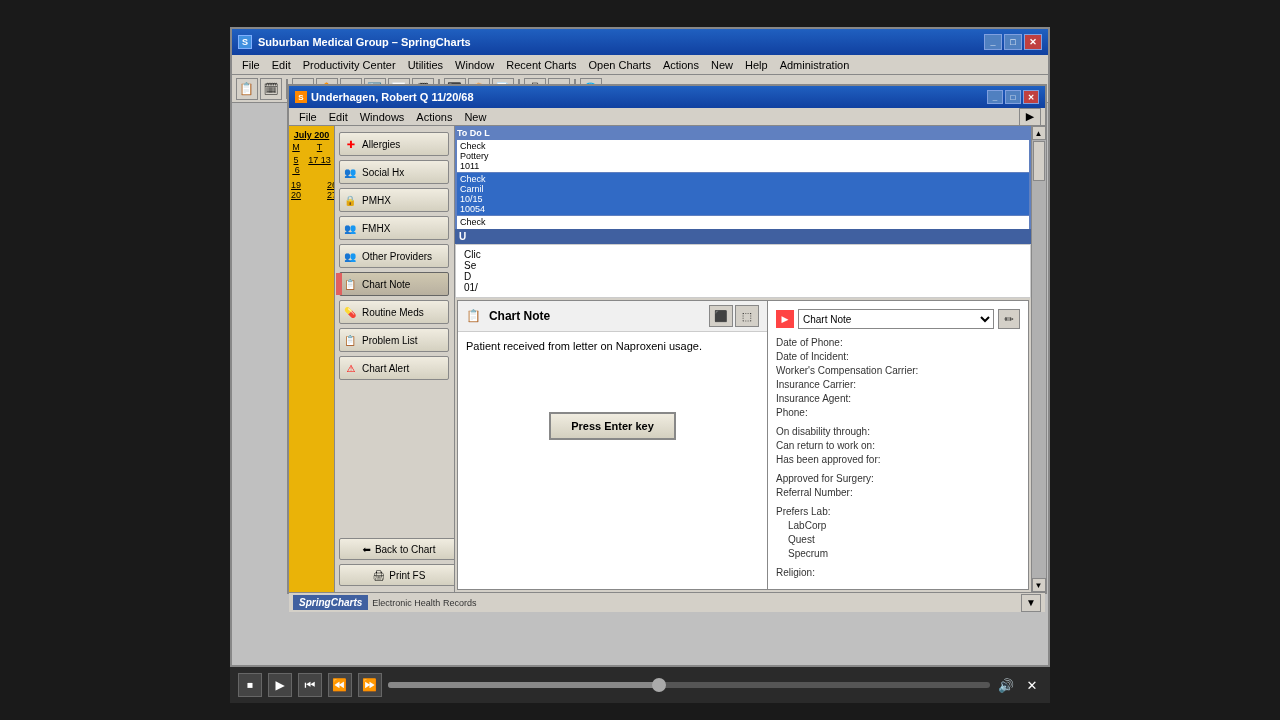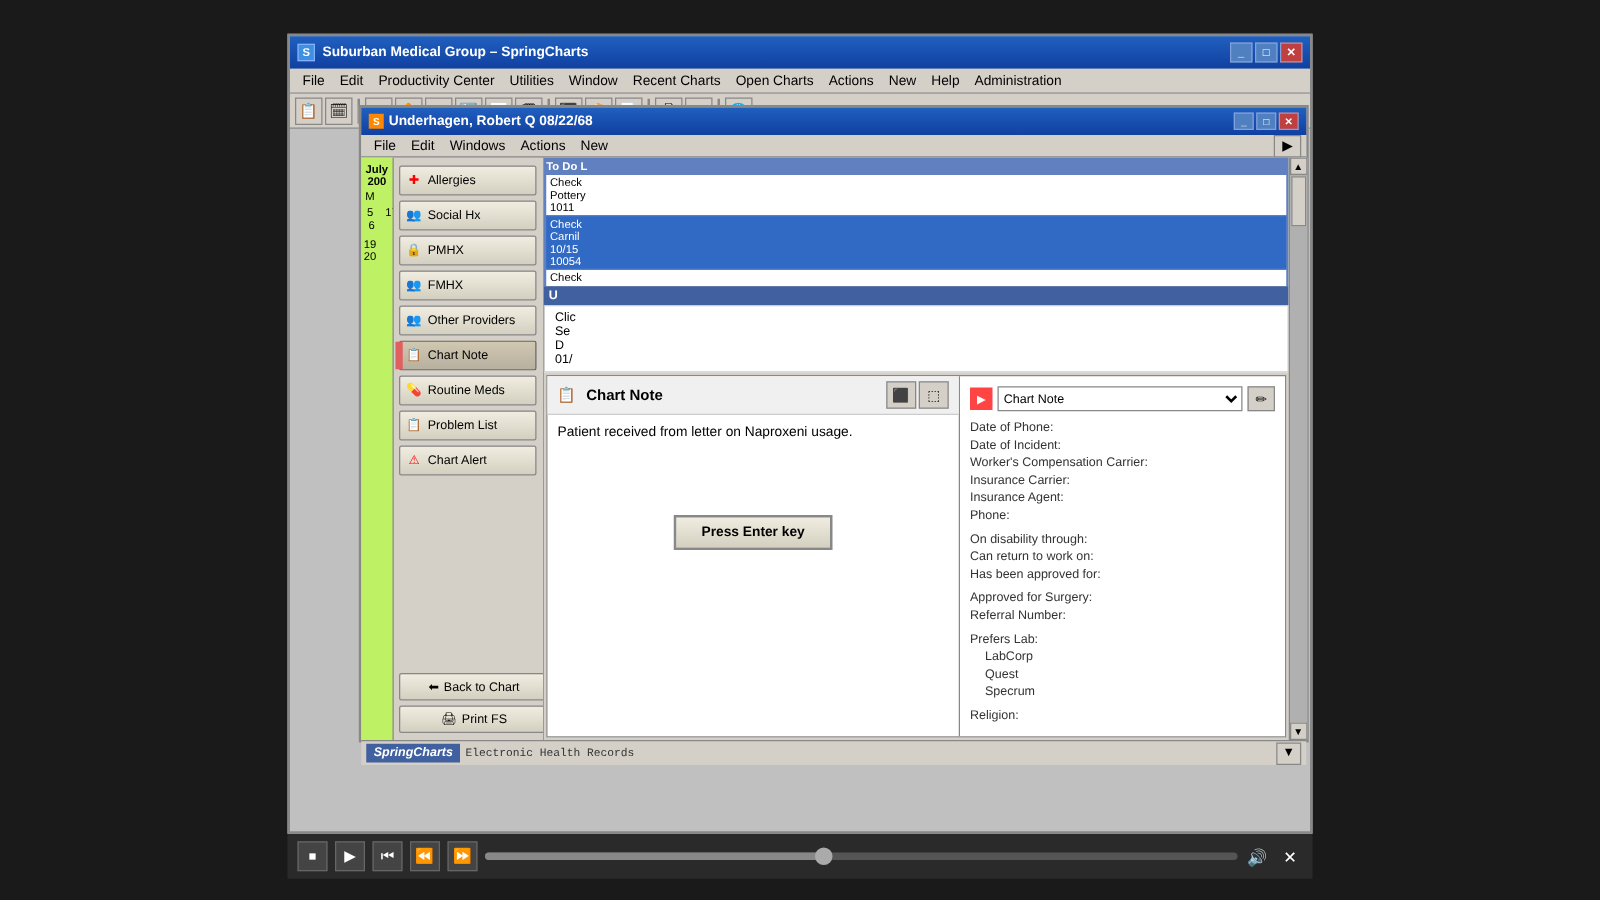--- a/index.html
+++ b/index.html
@@ -179,26 +179,27 @@
     }
 
     
     .main-layout {
       display: flex;
       height: calc(100% - 40px);
     }
 
     
     .calendar-panel {
-      width: 26px;
-      background: #bef264;
+      width: 46px;
+      background: #eab308;
       border-right: 1px solid #888;
       padding: 4px 2px;
       font-size: 9px;
       overflow: hidden;
+      text-decoration: underline;
     }
     .cal-header {
       font-size: 9px;
       font-weight: bold;
       text-align: center;
       margin-bottom: 2px;
     }
     .cal-days {
       display: grid;
       grid-template-columns: repeat(2, 1fr);
@@ -562,21 +563,21 @@
       <div class="toolbar-btn">🖨</div>
       <div class="toolbar-btn">➡</div>
       <div class="toolbar-separator"></div>
       <div class="toolbar-btn">🌐</div>
     </div>
 
     <div class="inner-window">
 
       <div class="inner-titlebar">
         <div class="title-icon2">S</div>
-        <span>Underhagen, Robert Q 08/22/68</span>
+        <span>Underhagen, Robert Q 11/20/68</span>
         <div class="inner-titlebar-controls">
           <div class="inner-titlebar-btn">_</div>
           <div class="inner-titlebar-btn">□</div>
           <div class="inner-titlebar-btn close">✕</div>
         </div>
       </div>
 
       <div class="inner-menu">
         <span class="menu-item">File</span>
         <span class="menu-item">Edit</span>
@@ -753,21 +754,21 @@
             <div class="scroll-thumb"></div>
           </div>
           <div class="scroll-down">▼</div>
         </div>
       </div>
 
       <div class="bottom-status">
         <div style="background:#4060a0; color:white; padding:2px 6px; font-size:10px; font-style:italic; font-weight:bold;">
           <span>SpringCharts</span>
         </div>
-        <div style="font-size:9px; margin-left:4px; color:#333;font-family:Liberation Mono, monospace;">Electronic Health Records</div>
+        <div style="font-size:9px; margin-left:4px; color:#333;">Electronic Health Records</div>
         <div style="margin-left:auto; width:20px; height:18px; background:#d4d0c8; border:1px solid #888; cursor:pointer; display:flex; align-items:center; justify-content:center; font-size:10px;">▼</div>
       </div>
     </div>
 
   </div>
 
   <div class="video-controls">
     <div class="ctrl-btn">⏹</div>
     <div class="ctrl-btn">▶</div>
     <div class="ctrl-btn">⏮</div>

